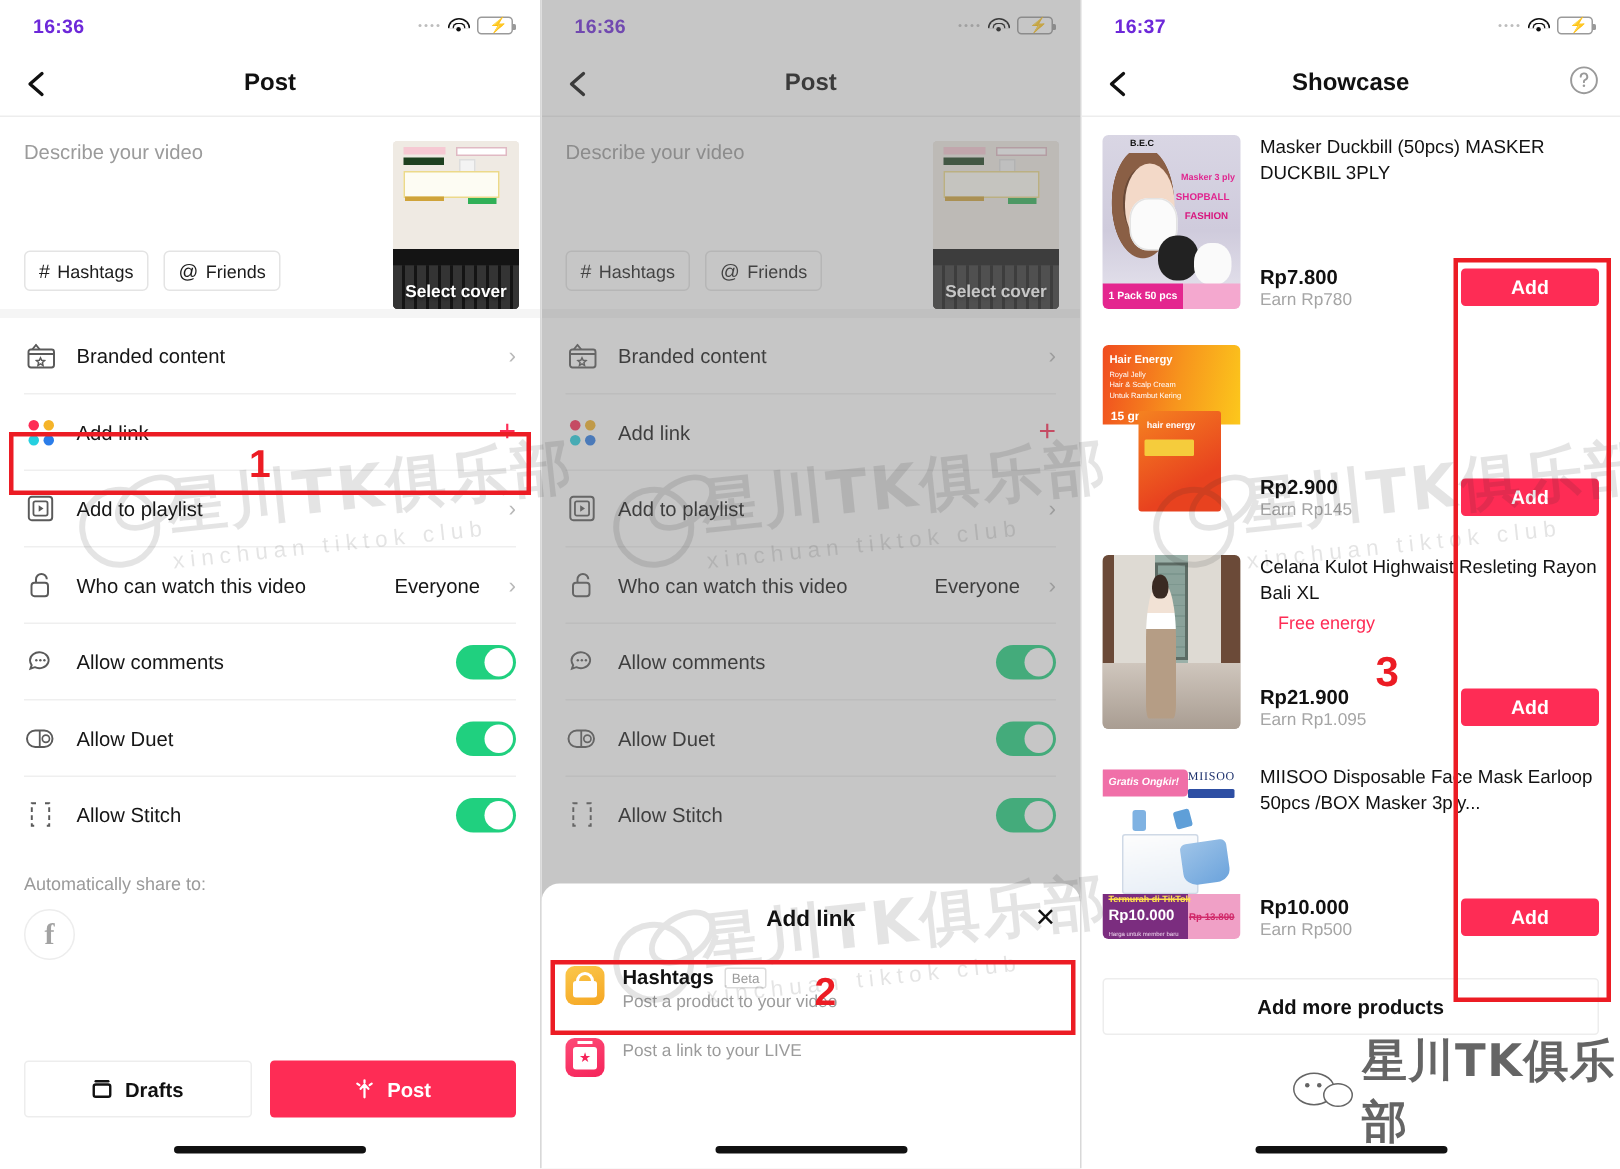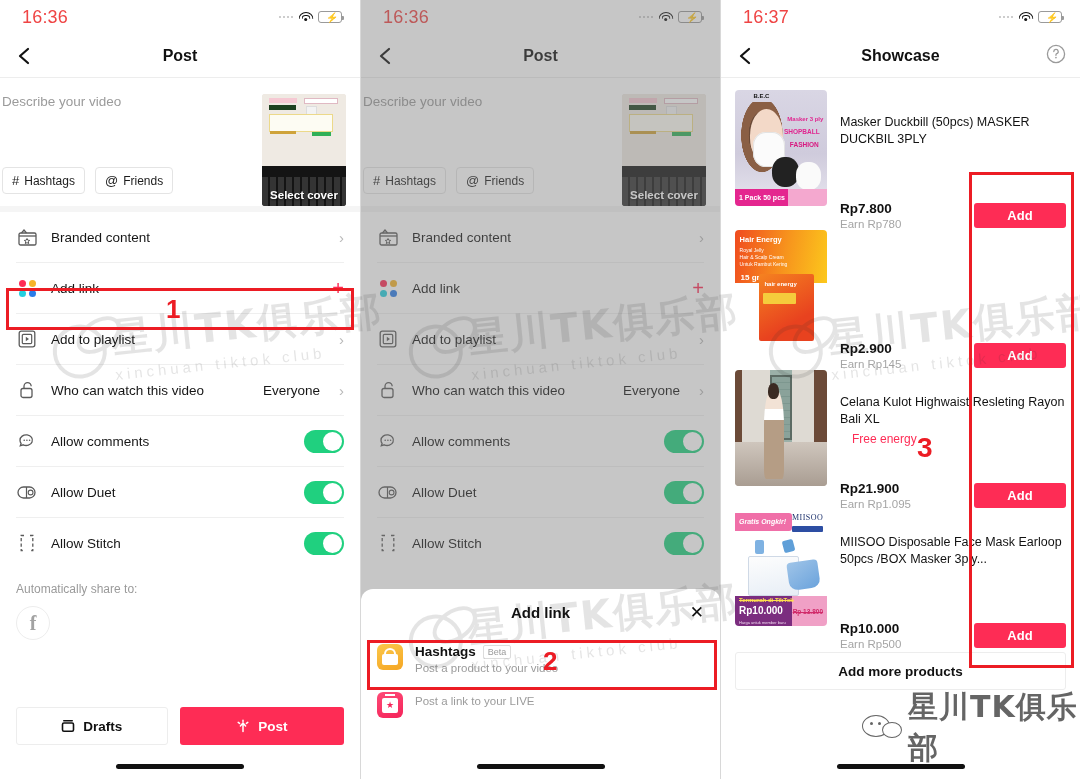--- a/index.html
+++ b/index.html
@@ -11,21 +11,21 @@
   }
   .stage { position: relative; width: 1080px; height: 779px; display: flex; }
   .panel { position: relative; width: 360px; height: 779px; background: #fff; overflow: hidden; }
   .panel + .panel { border-left: 1px solid #d8d8d8; }
 
   
   .statusbar {
     height: 34px; display: flex; align-items: center;
     justify-content: space-between; padding: 0 18px 0 22px;
   }
-  .sb-time { font-size: 18px; font-weight: normal; color: #ef4444; letter-spacing: .2px; }
+  .sb-time { font-size: 13px; font-weight: bold; color: #6d28d9; letter-spacing: .2px; }
   .sb-right { display: flex; align-items: center; gap: 5px; }
   .sb-dots { display: flex; gap: 1.5px; align-items: center; }
   .sb-dots i { width: 2.5px; height: 2.5px; background: #bdbdbd; border-radius: 50%; display: block; }
   .wifi { width: 15px; height: 11px; position: relative; }
   .wifi i { position: absolute; border: 1.6px solid #111; border-bottom: none;
             border-radius: 50% 50% 0 0 / 100% 100% 0 0; left: 50%; transform: translateX(-50%); }
   .wifi i:nth-child(1) { width: 15px; height: 7px; top: 0; }
   .wifi i:nth-child(2) { width: 9px; height: 4.5px; top: 3.2px; }
   .wifi i:nth-child(3) { width: 3.6px; height: 3.6px; top: 6.4px; background: #111; border-radius: 50%; border: none; }
   .batt { width: 24px; height: 12px; border: 1.4px solid #9a9a9a; border-radius: 3px; position: relative; padding: 1px; }
@@ -37,21 +37,21 @@
   
   .navbar { height: 44px; display: flex; align-items: center; justify-content: center;
             position: relative; border-bottom: 1px solid #ededed; }
   .navbar .title { font-size: 16px; font-weight: bold; color: #111; }
   .nav-back { position: absolute; left: 14px; top: 50%; transform: translateY(-50%);
               width: 22px; height: 22px; }
   .nav-back svg { display: block; }
   .nav-help { position: absolute; right: 14px; top: 50%; transform: translateY(-50%); }
 
   
-  .compose { display: flex; padding: 16px 14px 0 2px; height: 128px; }
+  .compose { display: flex; padding: 16px 14px 0 16px; height: 128px; }
   .compose-left { flex: 1; position: relative; }
   .ph { font-size: 13.5px; color: #9b9b9b; }
   .chips { position: absolute; bottom: 12px; left: 0; display: flex; gap: 10px; }
   .chip { border: 1px solid #e4e4e4; border-radius: 4px; padding: 5px 9px; font-size: 12px;
           color: #1c1c1c; display: flex; align-items: center; gap: 5px; background: #fff; }
   .chip .g { font-size: 13px; color: #1c1c1c; }
   .cover { width: 84px; height: 112px; border-radius: 3px; position: relative; overflow: hidden;
            background: #e9e3dd; flex: none; }
   .cover .screen { position: absolute; inset: 0 0 36% 0; background: #efeae3; }
   .cover .kb { position: absolute; left: 0; right: 0; bottom: 0; height: 36%;
@@ -132,21 +132,21 @@
   .sr-title { font-size: 13.5px; font-weight: bold; color: #111; display: flex; align-items: center; gap: 7px; }
   .badge { font-size: 9px; color: #9b9b9b; border: 1px solid #dcdcdc; border-radius: 2px;
            padding: 1px 4px; font-weight: normal; }
   .sr-sub { font-size: 11.5px; color: #9b9b9b; margin-top: 3px; }
 
   
   .products { padding: 0 14px; }
   .product { display: flex; gap: 13px; padding: 12px 0 0 0; height: 140px; position: relative; }
   .thumb { width: 92px; height: 116px; border-radius: 4px; overflow: hidden; flex: none; position: relative;
            background: #f2f2f2; }
-  .p-body { flex: 1; position: relative; height: 116px; margin-top: 24px; }
+  .p-body { flex: 1; position: relative; height: 116px; }
   .p-name { font-size: 12.5px; color: #121212; line-height: 1.35; }
   .p-free { font-size: 12px; color: #fe2c55; margin-top: 4px; margin-left: 12px; }
   .p-bottom { position: absolute; left: 0; bottom: 0; }
   .p-price { font-size: 13.5px; font-weight: bold; color: #111; }
   .p-earn { font-size: 11.5px; color: #a5a5a5; margin-top: 2px; }
   .btn-add { position: absolute; right: 0; bottom: 2px; width: 92px; height: 25px; border-radius: 3px;
              background: #fe2c55; color: #fff; font-size: 13px; font-weight: bold;
              display: flex; align-items: center; justify-content: center; }
   .add-more { margin: 14px 14px 0 14px; height: 38px; border: 1px solid #ededed; border-radius: 3px;
               display: flex; align-items: center; justify-content: center;

